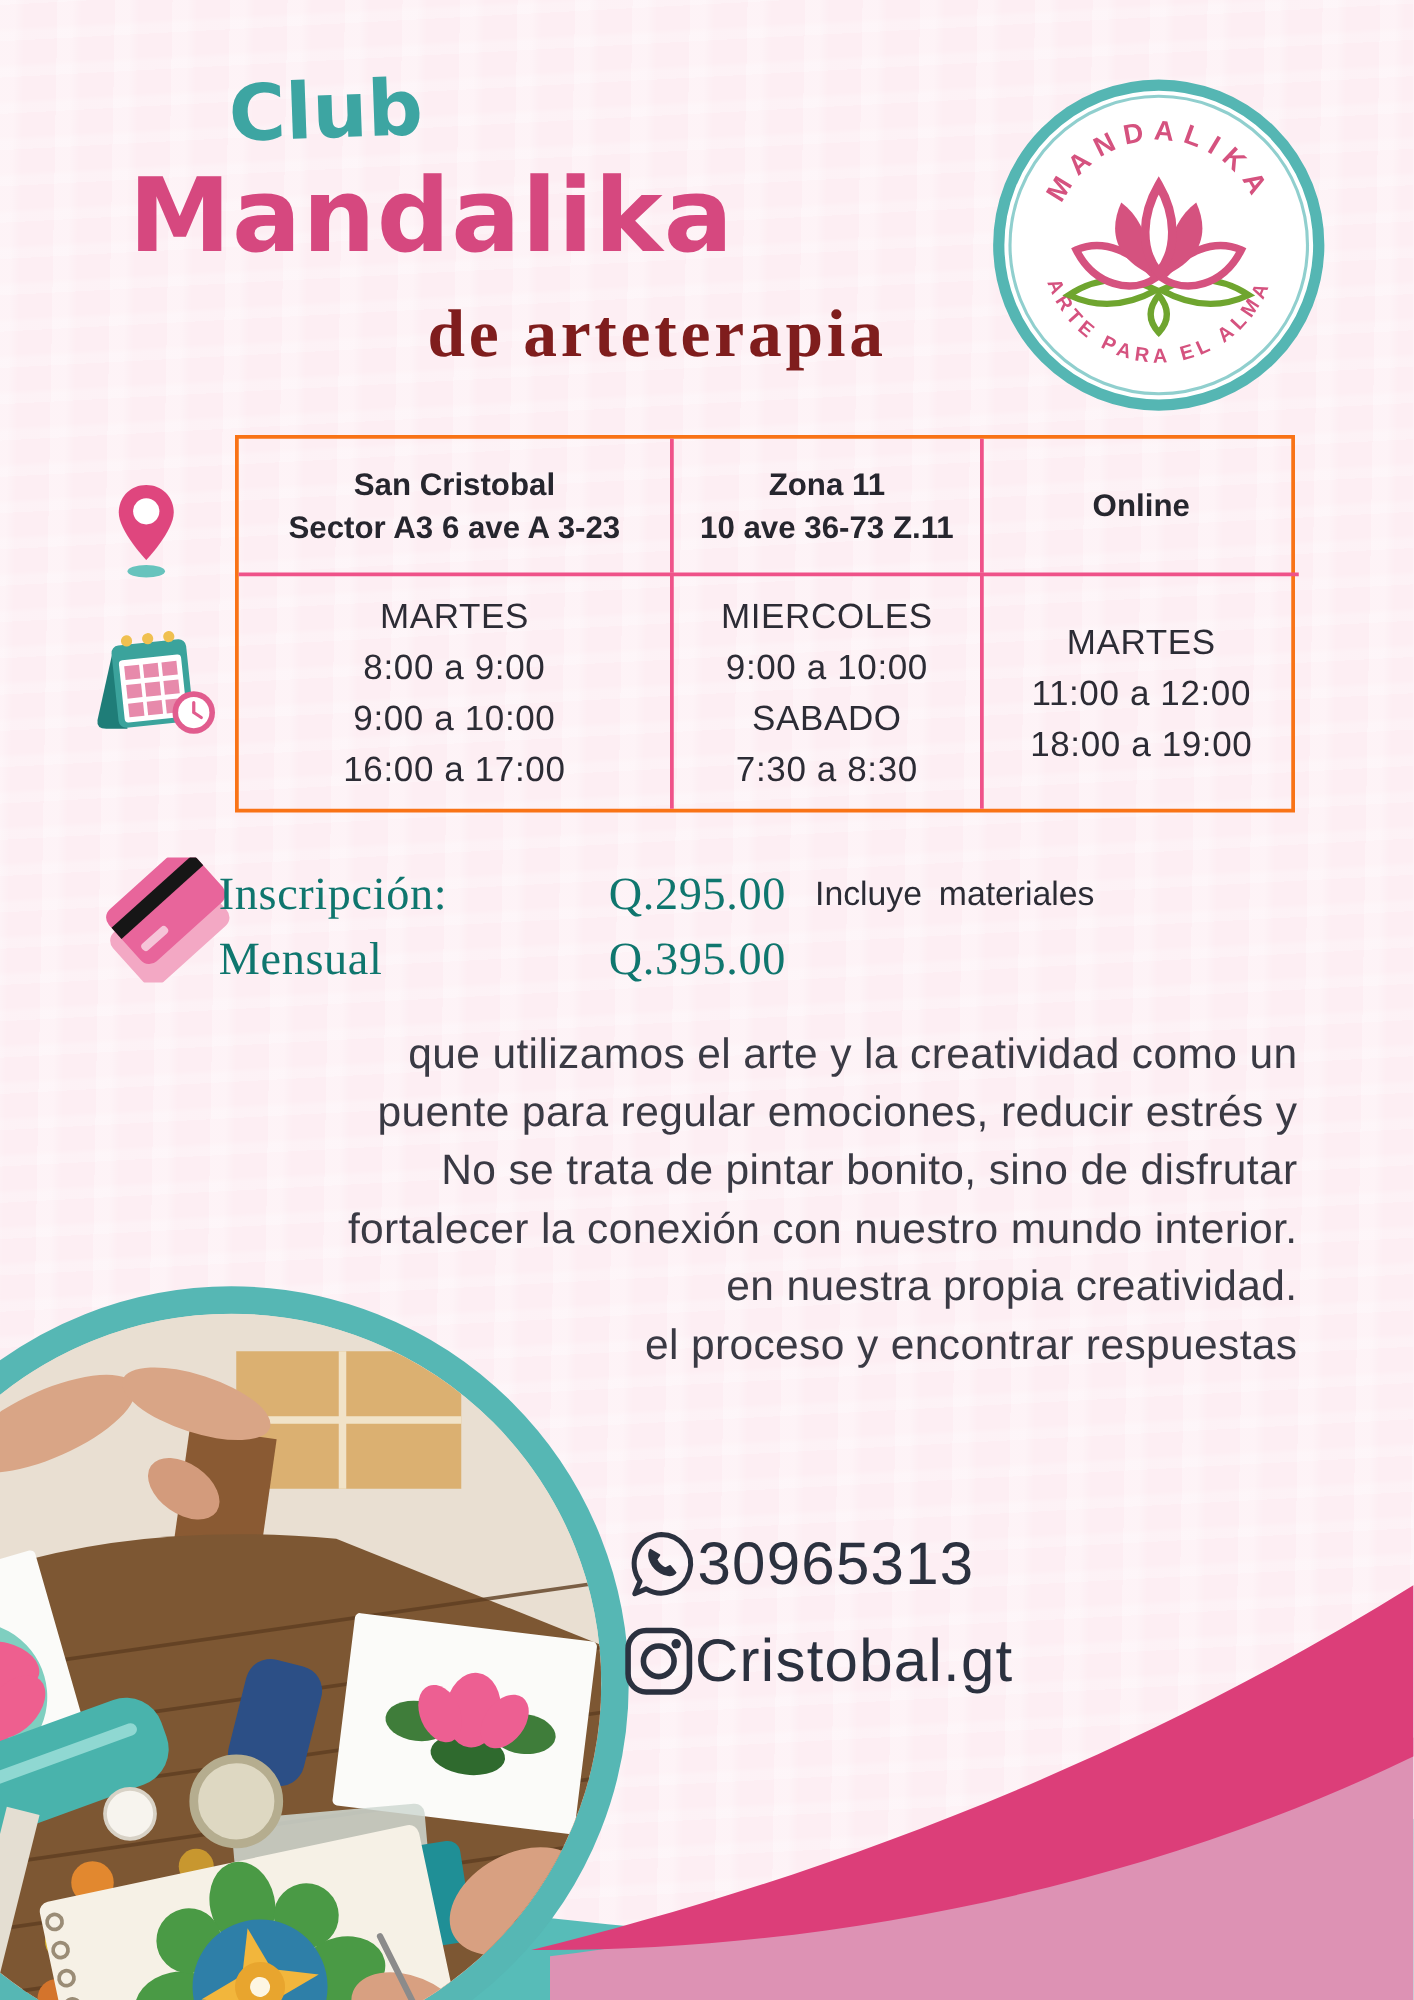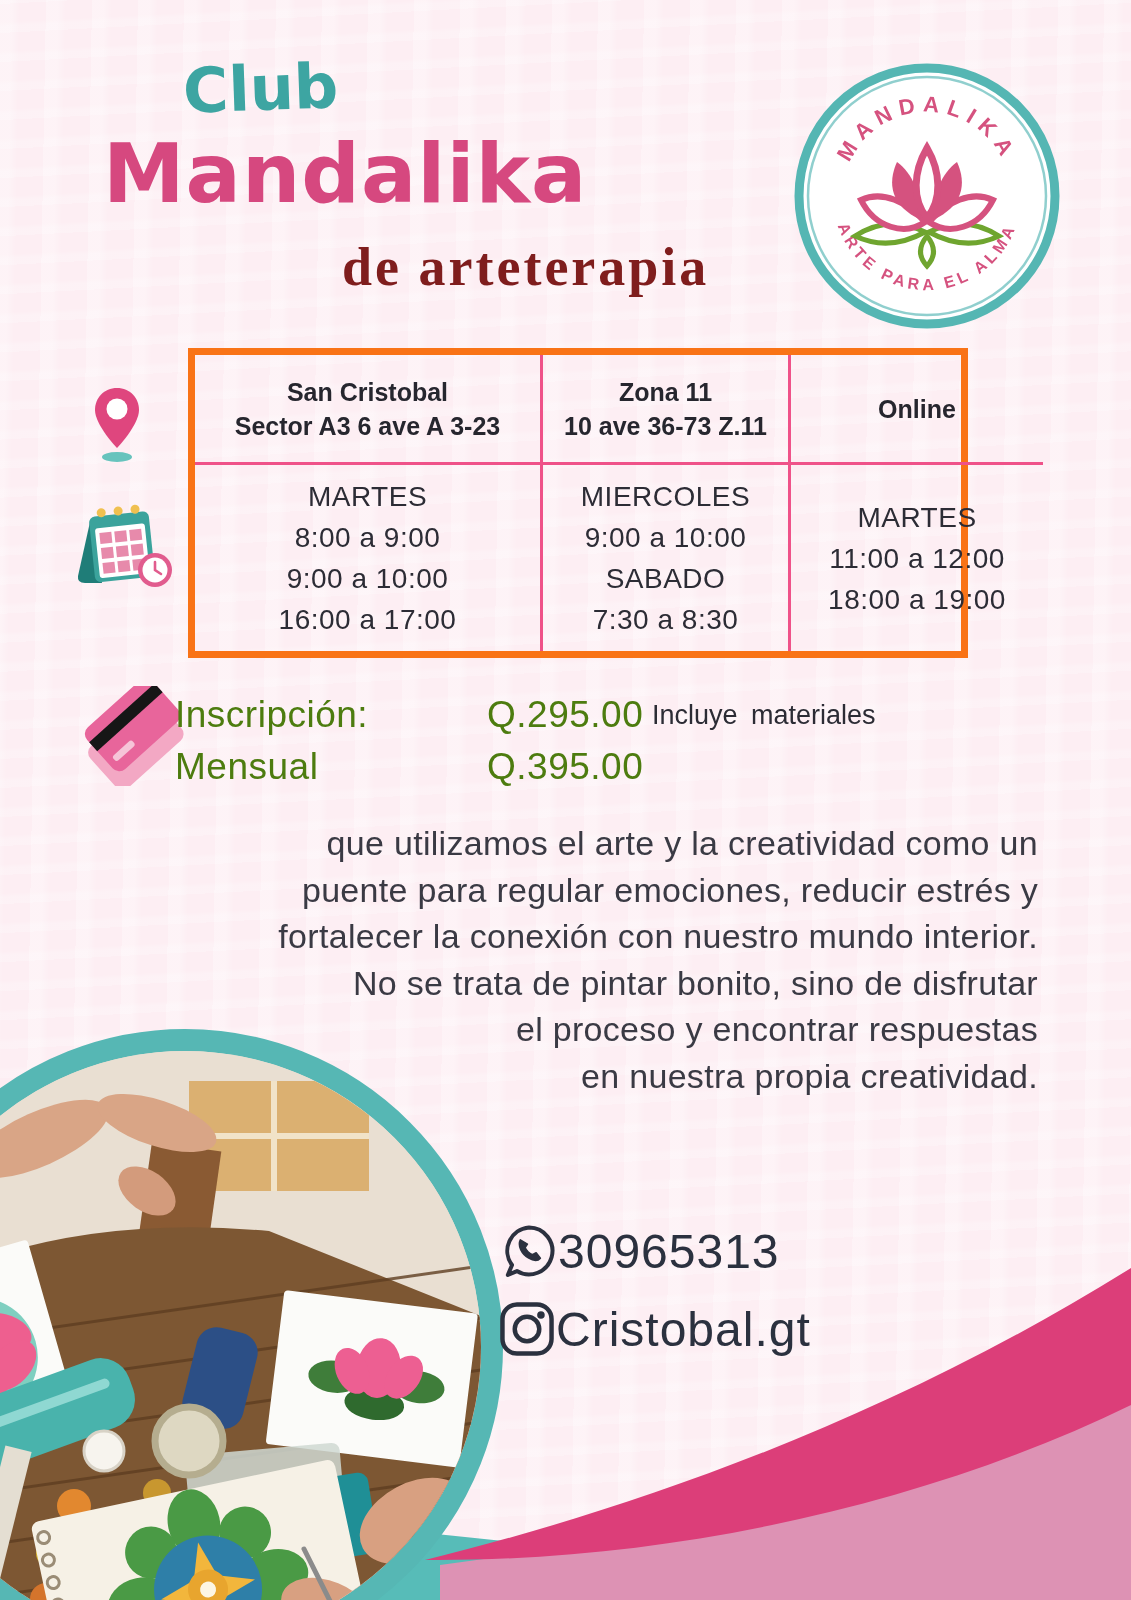--- a/index.html
+++ b/index.html
@@ -18,35 +18,35 @@
   
   .title-club{left:183px;top:52px;font-family:"DejaVu Sans",sans-serif;font-weight:700;
     font-size:62px;color:#3da5a2;z-index:1;transform:rotate(-2deg);}
   .title-mandalika{left:103px;top:126px;font-family:"DejaVu Sans",sans-serif;font-weight:700;
     font-size:82px;color:#d6487f;z-index:1;letter-spacing:1px;}
   .title-sub{left:342px;top:236px;font-family:Liberation Serif, serif;font-weight:600;
     font-size:54px;color:#7f1d1d;z-index:1;letter-spacing:3px;}
   
   .logo{left:793px;top:62px;width:268px;height:268px;z-index:1;}
   
-  .sched{left:188px;top:348px;width:780px;z-index:1;display:grid;
+  .sched{left:188px;top:348px;width:848px;z-index:1;display:grid;
     grid-template-columns:345px 248px 255px;grid-template-rows:107px 189px;
-    border:7px solid #f97316;box-sizing:border-box;}
+    border:3px solid #f97316;box-sizing:border-box;}
   .cell{display:flex;flex-direction:column;align-items:center;justify-content:center;
     text-align:center;box-sizing:border-box;}
   .cell.vline{border-left:3px solid #ef5289;}
   .cell.hline{border-top:3px solid #ef5289;}
   .hdr{font-weight:700;font-size:25px;line-height:34px;color:#26262e;}
   .sess{font-size:28px;line-height:41px;color:#2c2c35;letter-spacing:.5px;}
   
   .icon-pin{left:90px;top:386px;width:54px;height:78px;z-index:1;}
   .icon-cal{left:70px;top:498px;width:104px;height:96px;z-index:1;}
   
   .icon-card{left:76px;top:686px;width:112px;height:100px;z-index:1;}
-  .p-label{z-index:1;font-size:37px;color:#4d7c0f;letter-spacing:.5px;}
+  .p-label{z-index:1;font-size:37px;color:#0f766e;letter-spacing:.5px;font-family:Liberation Serif, serif;}
   .p-note{z-index:1;font-size:27px;color:#2c2c35;word-spacing:6px;}
   
   .desc{left:80px;top:820px;width:958px;z-index:1;text-align:right;
     font-size:34px;line-height:46.5px;color:#3a3a44;letter-spacing:.3px;}
   
   .waves{left:0;top:1000px;width:1131px;height:600px;z-index:2;}
   
   .photo{left:-133px;top:1029px;width:592px;height:592px;border-radius:50%;
     border:22px solid #56b7b4;overflow:hidden;z-index:3;background:#e9dfd2;}
   
@@ -167,24 +167,24 @@
 
   <div class="abs p-label" style="left:175px;top:694px;">Inscripción:</div>
   <div class="abs p-label" style="left:487px;top:694px;">Q.295.00</div>
   <div class="abs p-note" style="left:652px;top:700px;">Incluye materiales</div>
   <div class="abs p-label" style="left:175px;top:746px;">Mensual</div>
   <div class="abs p-label" style="left:487px;top:746px;">Q.395.00</div>
 
   <div class="abs desc">
     <div>que utilizamos el arte y la creatividad como un</div>
     <div>puente para regular emociones, reducir estrés  y</div>
+    <div>No se trata de pintar bonito, sino de disfrutar</div>
     <div>fortalecer la conexión con nuestro mundo interior.</div>
-    <div>No se trata de pintar bonito, sino de disfrutar</div>
+    <div>en nuestra propia creatividad.</div>
     <div>el proceso y encontrar respuestas</div>
-    <div>en nuestra propia creatividad.</div>
   </div>
 
   <svg class="abs waves" viewBox="0 0 1131 600" preserveAspectRatio="none">
     <path d="M0,470 C300,520 550,556 750,552 C950,548 1060,505 1131,455 L1131,600 L0,600 Z" fill="#57bcb8"></path>
     <path d="M440,565 C680,535 950,468 1131,390 L1131,600 L440,600 Z" fill="#dd92b4"></path>
     <path d="M425,560 C620,512 880,425 1131,268 L1131,405 C920,508 660,562 425,560 Z" fill="#dc3e79"></path>
   </svg>
 
   <div class="abs photo">
     <svg viewBox="0 0 592 592" width="592" height="592">

